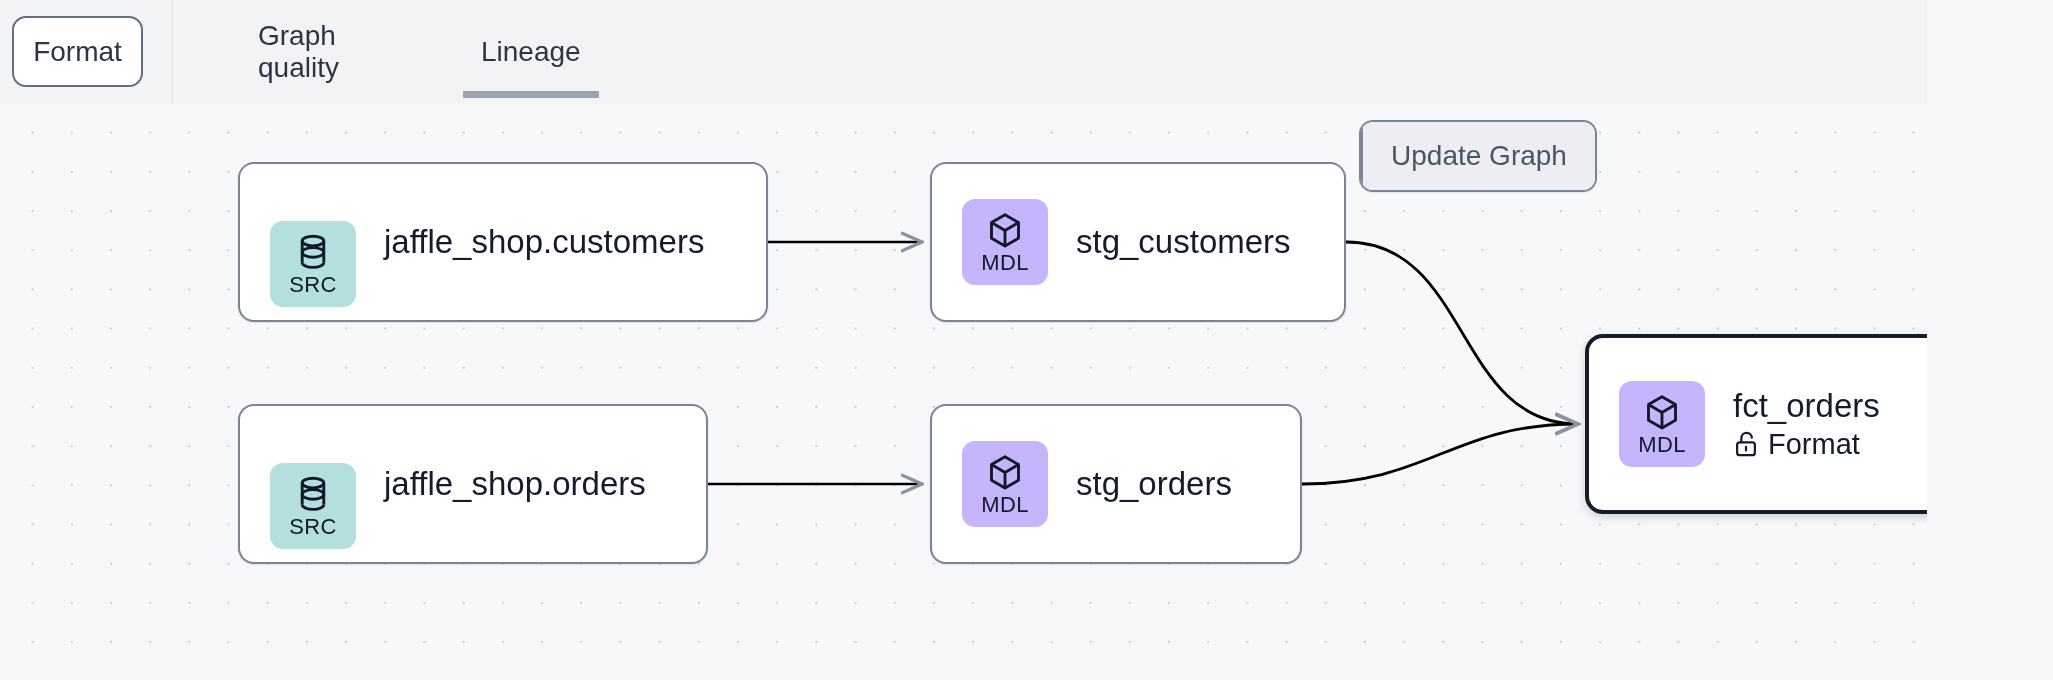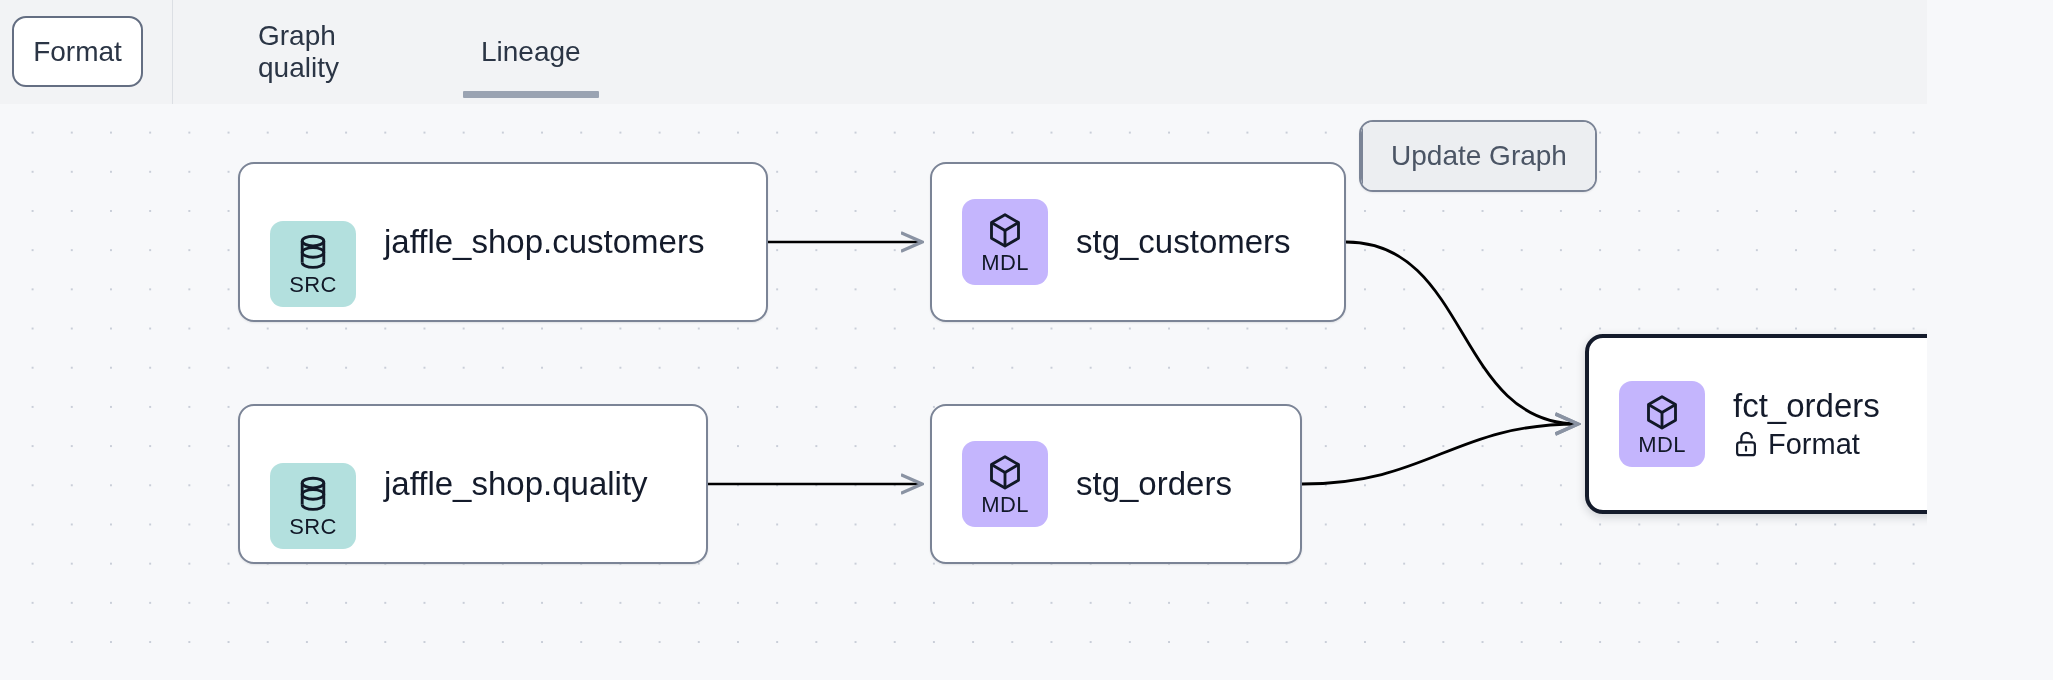--- a/index.html
+++ b/index.html
@@ -179,21 +179,21 @@
         <svg width="36" height="40" viewBox="0 0 24 26" fill="none" stroke="#111827" stroke-width="1.9">
           <ellipse cx="12" cy="5" rx="7.2" ry="3.2"></ellipse>
           <path d="M4.8,5 V12.6 M19.2,5 V12.6"></path>
           <ellipse cx="12" cy="12.6" rx="7.2" ry="3.2"></ellipse>
           <path d="M4.8,12.6 V19.4 M19.2,12.6 V19.4"></path>
           <path d="M4.8,19.4 C4.8,21.2 8,22.6 12,22.6 C16,22.6 19.2,21.2 19.2,19.4"></path>
         </svg>
         <span class="badge-text">SRC</span>
       </div>
       <div class="node-body">
-        <div class="node-title">jaffle_shop.quality</div>
+        <div class="node-title">jaffle_shop.orders</div>
       </div>
     </div>
 
     <div class="node" id="n-stg-orders">
       <div class="badge mdl">
         <svg width="36" height="40" viewBox="0 0 24 26" fill="none" stroke="#111827" stroke-width="1.9" stroke-linejoin="round">
           <path d="M12,2.2 L21,7.4 V17.8 L12,23 L3,17.8 V7.4 Z"></path>
           <path d="M3,7.4 L12,12.6 L21,7.4"></path>
           <path d="M12,12.6 V23"></path>
         </svg>

